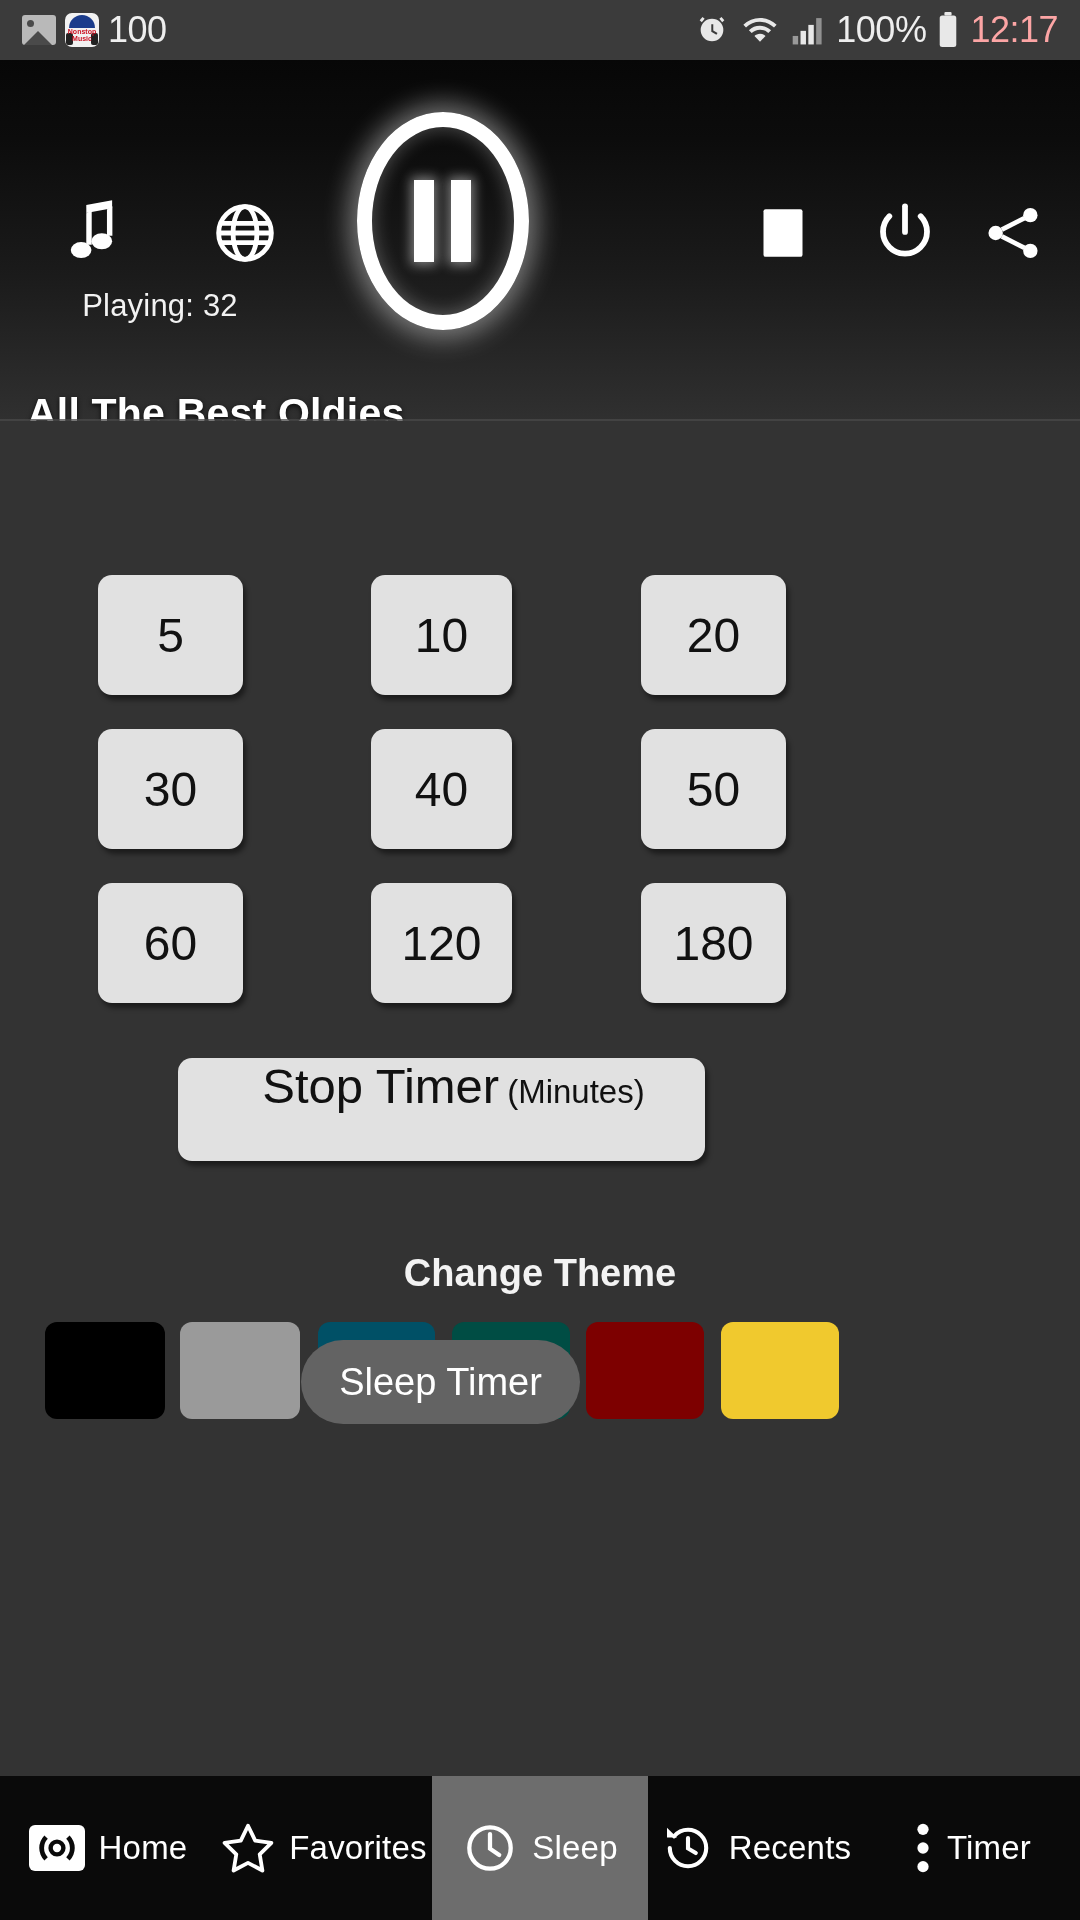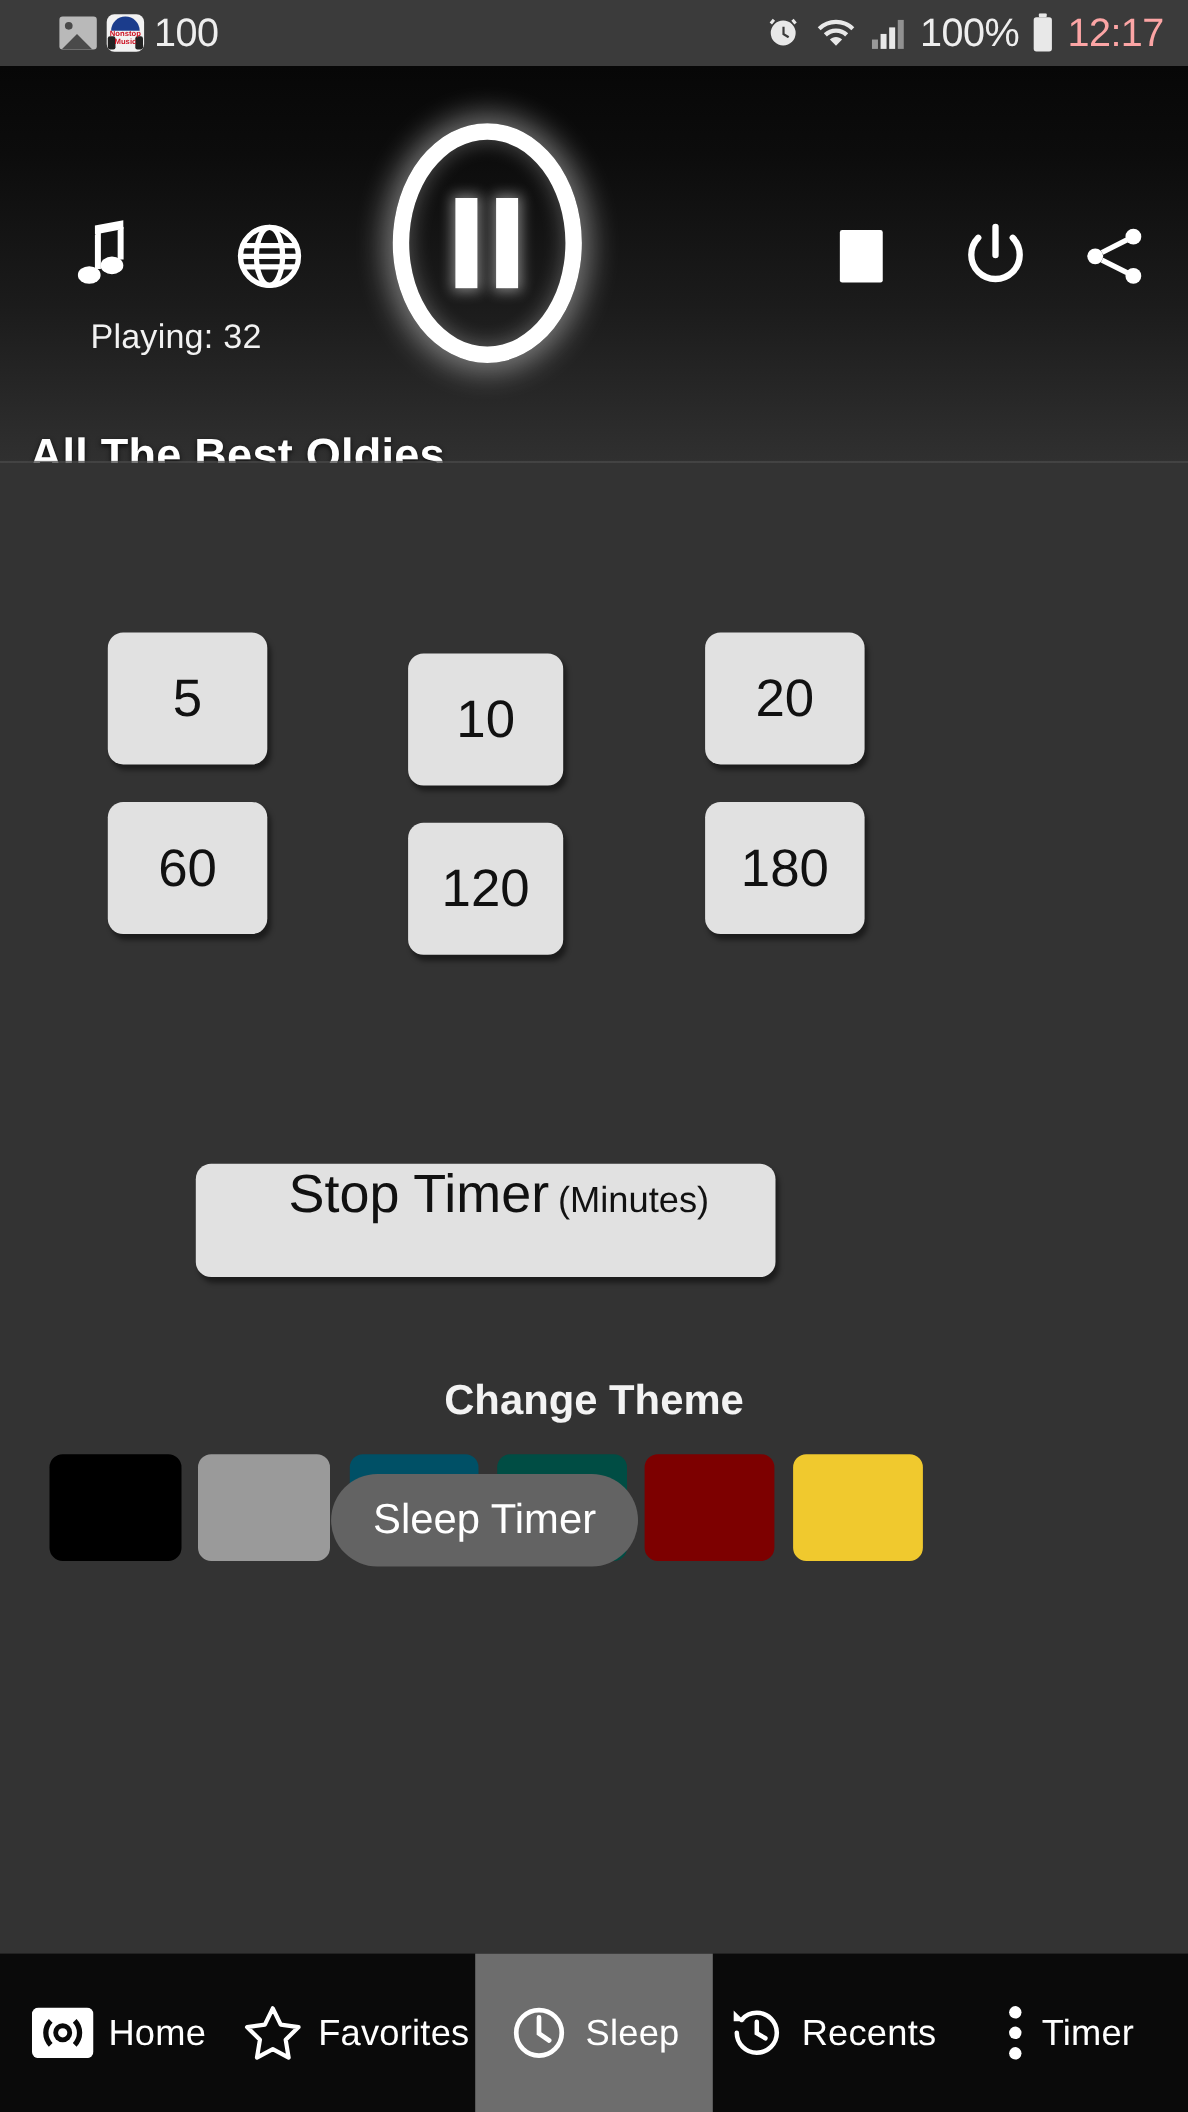--- a/index.html
+++ b/index.html
@@ -10,21 +10,21 @@
     -webkit-font-smoothing:antialiased;
   }
   #screen{ position:relative; width:1080px; height:1920px; background:#333333; }
 
   
   .statusbar{
     position:absolute; left:0; top:0; width:1080px; height:60px;
     background:#3b3b3b; display:flex; align-items:center;
     padding:0 22px; color:#e8e8e8;
   }
-  .sb-left{ display:flex; align-items:center; gap:9px;margin-left:32px; }
+  .sb-left{ display:flex; align-items:center; gap:9px; }
   .sb-right{ margin-left:auto; display:flex; align-items:center; gap:11px; }
   .sb-text{ font-size:36px; letter-spacing:-0.5px; color:#eeeeee; font-weight:400;
             font-family:"Liberation Sans", sans-serif; }
   .sb-time{ font-size:36px; color:#fca5a5; letter-spacing:-0.5px; }
   .gallery-ico{ width:34px; height:30px; border-radius:3px; background:#b9b9b9; position:relative; overflow:hidden; }
   .gallery-ico:before{ content:""; position:absolute; left:5px; top:5px; width:7px; height:7px;
      border-radius:50%; background:#4a4a4a; }
   .gallery-ico:after{ content:""; position:absolute; left:2px; bottom:0; width:0; height:0;
      border-left:14px solid transparent; border-right:14px solid transparent; border-bottom:14px solid #4a4a4a; }
   .app-ico{ width:34px; height:34px; border-radius:7px; background:#f2f2f2; position:relative; overflow:hidden;
@@ -70,21 +70,21 @@
   
   .grid{ position:absolute; left:0; top:575px; width:1080px; }
   .grid-row{ position:relative; height:126px; margin-bottom:28px; }
   .tbtn{
     position:absolute; top:0; height:120px; background:#e1e1e1; border-radius:14px;
     box-shadow:3px 5px 5px rgba(0,0,0,.45);
     display:flex; align-items:center; justify-content:center;
     color:#111111; font-size:48px; border:none; font-family:"Liberation Sans", sans-serif;
   }
   .c0{ left:98px; width:145px; }
-  .c1{ left:371px; width:141px;margin-top:19px; }
+  .c1{ left:371px; width:141px; }
   .c2{ left:641px; width:145px; }
 
   .stop-timer{
     position:absolute; left:178px; top:1058px; width:527px; height:103px;
     background:#e1e1e1; border-radius:14px; box-shadow:3px 5px 5px rgba(0,0,0,.45);
     display:flex; align-items:baseline; justify-content:center; gap:8px;
     color:#111; border:none; font-family:"Liberation Sans", sans-serif;padding-left:24px;
   }
   .stop-timer .big{ font-size:49px; }
   .stop-timer .small{ font-size:33px; }
@@ -230,20 +230,25 @@
     <div class="station-title">All The Best Oldies</div>
   </div>
 
   <div class="grid">
     <div class="grid-row">
       <button class="tbtn c0">5</button>
       <button class="tbtn c1">10</button>
       <button class="tbtn c2">20</button>
     </div>
     <div class="grid-row">
+      <button class="tbtn c0">30</button>
+      <button class="tbtn c1">40</button>
+      <button class="tbtn c2">50</button>
+    </div>
+    <div class="grid-row">
       <button class="tbtn c0">60</button>
       <button class="tbtn c1">120</button>
       <button class="tbtn c2">180</button>
     </div>
   </div>
 
   <button class="stop-timer">
     <span class="big">Stop Timer</span>
     <span class="small">(Minutes)</span>
   </button>

